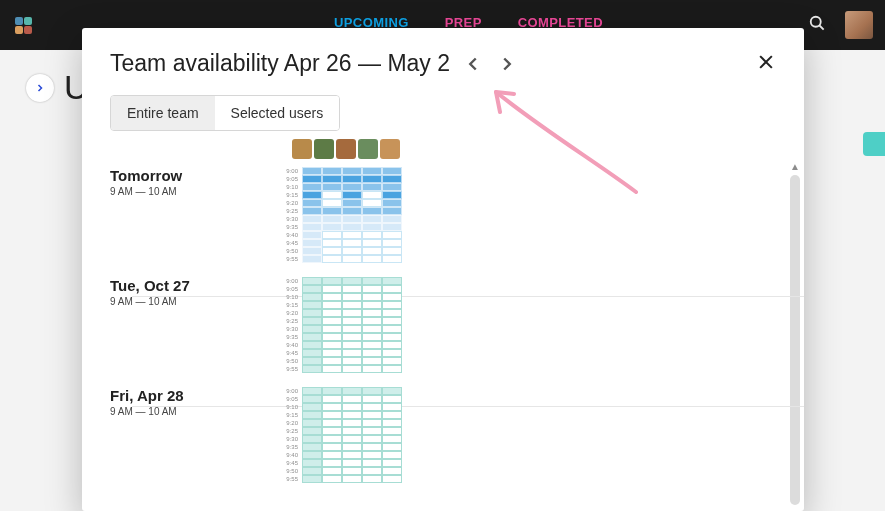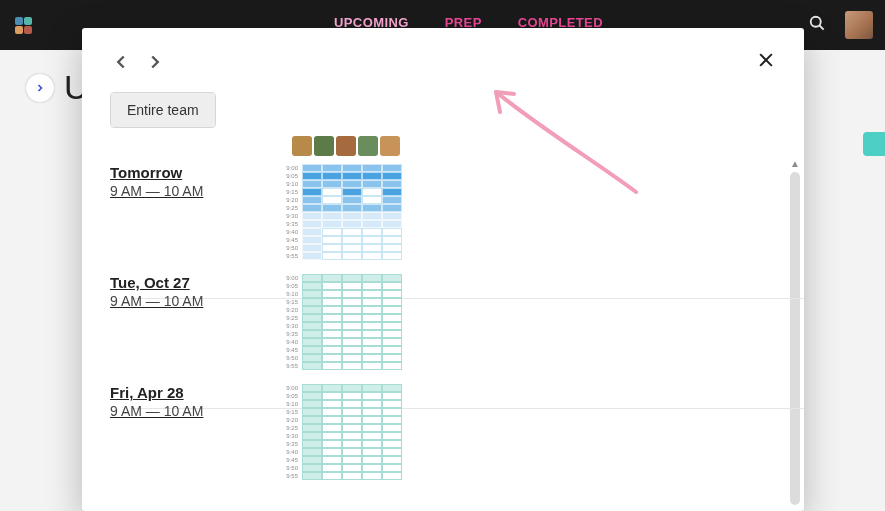--- a/index.html
+++ b/index.html
@@ -2,21 +2,21 @@
 <html><head>
 <meta charset="utf-8">
 <style>
   * { box-sizing: border-box; margin: 0; padding: 0; }
   body { font-family: -apple-system, "Helvetica Neue", Arial, sans-serif; background: #fff; width: 885px; height: 511px; overflow: hidden; position: relative; color: #222; }
   .topbar { position: absolute; top: 0; left: 0; right: 0; height: 50px; background: #1a1a1a; display: flex; align-items: center; padding: 0 12px; }
   .logo { width: 22px; height: 22px; display: flex; flex-wrap: wrap; align-content: center; justify-content: center; gap: 1px; }
   .petal { width: 8px; height: 8px; border-radius: 2px; }
   .nav-tabs { margin-left: 300px; display: flex; gap: 36px; }
   .nav-tab { color: #ec4899; font-size: 13px; font-weight: 600; letter-spacing: 0.4px; }
-  .nav-tab.active { color: #f9a8d4; border-bottom: 2px solid #0c4a6e; padding-bottom: 4px; }
+  .nav-tab.active { color: #0ea5e9; border-bottom: 2px solid #0c4a6e; padding-bottom: 4px; }
   .topbar-right { margin-left: auto; display: flex; align-items: center; gap: 18px; }
   .search-icon { color: #e8e8e8; }
   .avatar { width: 28px; height: 28px; border-radius: 3px; background: linear-gradient(135deg,#c79b7b 0%,#a67251 60%,#7a5640 100%); }
 
   .backdrop { position: absolute; top: 50px; left: 0; right: 0; bottom: 0; background: #f3f3f3; padding: 18px 26px; }
   .bg-title { font-size: 34px; font-weight: 400; color: #222; display: flex; align-items: center; gap: 10px; }
   .expand-btn { width: 28px; height: 28px; border-radius: 50%; background: #fff; box-shadow: 0 0 2px rgba(0,0,0,.3); display: flex; align-items: center; justify-content: center; color: #2a4bd7; }
 
   .side-btn { position: absolute; right: 0; top: 132px; width: 22px; height: 24px; background: #4ecfc6; border-top-left-radius: 4px; border-bottom-left-radius: 4px; }
 
@@ -31,24 +31,24 @@
   .seg-btn { padding: 9px 16px; background: #fff; color: #333; cursor: pointer; }
   .seg-btn.active { background: #eee; }
 
   .modal-body { flex: 1; position: relative; padding: 12px 0 0 0; overflow: hidden; }
   .scroll-thumb { position: absolute; right: 4px; top: 44px; bottom: 6px; width: 10px; background: #dcdcdc; border-radius: 5px; }
   .scroll-arrow { position: absolute; right: 3px; top: 30px; width: 12px; height: 12px; color: #8c8c8c; font-size: 10px; text-align: center; line-height: 12px; }
 
   .col-users { position: absolute; left: 210px; top: 8px; display: flex; gap: 2px; }
   .uhead { width: 20px; height: 20px; border-radius: 3px; }
 
-  .day-block { position: absolute; left: 28px; right: 40px; text-decoration: underline; }
+  .day-block { position: absolute; left: 28px; right: 40px; }
   .day-label { width: 160px; }
   .day-title { font-size: 15px; font-weight: 600; color: #222; }
-  .day-time { font-size: 14px; color: #444; margin-top: 2px; }
+  .day-time { font-size: 10px; color: #444; margin-top: 2px; }
   .grid-wrap { position: absolute; left: 168px; top: 0; }
   .time-col { position: absolute; left: 0; top: 0; width: 22px; }
   .time-row { font-size: 6px; color: #8f8f8f; line-height: 8px; text-align: right; padding-right: 2px; height: 8px; }
   .cells { position: absolute; left: 24px; top: 0; display: flex; }
   .user-col { display: flex; flex-direction: column; width: 20px; }
   .slot { width: 20px; height: 8px; border: 1px solid rgba(255,255,255,.6); }
   .c-dark { background: #4aa3e0; }
   .c-mid  { background: #8ac3eb; }
   .c-lite { background: #d6e9f8; }
   .c-free { background: #ffffff; border:1px solid #c9e6f5; }
@@ -92,20 +92,21 @@
         </svg>
     </span>
     <span>Up</span>
   </div>
 </div>
 
 <div class="side-btn"></div>
 
 <div class="modal">
   <div class="modal-header">
+    <span class="modal-title">Team availability Apr 26 — May 2</span>
     <span class="nav-arrow">
       <svg width="22" height="22" viewBox="0 0 24 24" fill="none" stroke="#555" stroke-width="2.6">
           <polyline points="15 6 9 12 15 18"></polyline>
         </svg>
     </span>
     <span class="nav-arrow">
       <svg width="22" height="22" viewBox="0 0 24 24" fill="none" stroke="#555" stroke-width="2.6">
           <polyline points="9 6 15 12 9 18"></polyline>
         </svg>
     </span>
@@ -113,20 +114,21 @@
       <svg width="20" height="20" viewBox="0 0 24 24" fill="none" stroke="#222" stroke-width="2.4">
           <line x1="5" y1="5" x2="19" y2="19"></line>
           <line x1="19" y1="5" x2="5" y2="19"></line>
         </svg>
     </span>
   </div>
 
   <div class="filter-row">
     <div class="seg">
       <div class="seg-btn active">Entire team</div>
+      <div class="seg-btn">Selected users</div>
     </div>
   </div>
 
   <div class="modal-body">
     <div class="scroll-arrow">▲</div>
     <div class="scroll-thumb"></div>
 
     <div class="col-users">
       <div class="uhead" style="background:#b88a4a"></div>
       <div class="uhead" style="background:#5d7b46"></div>

